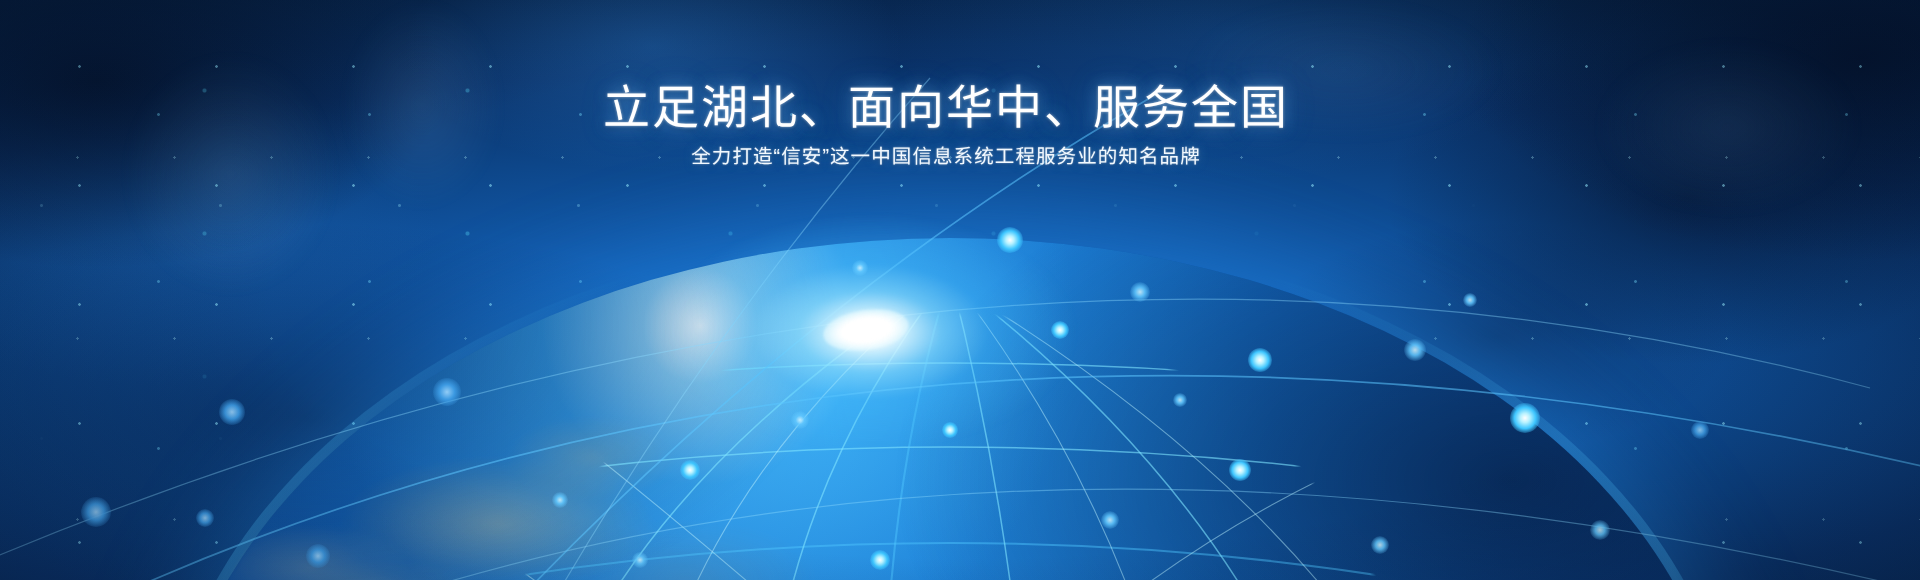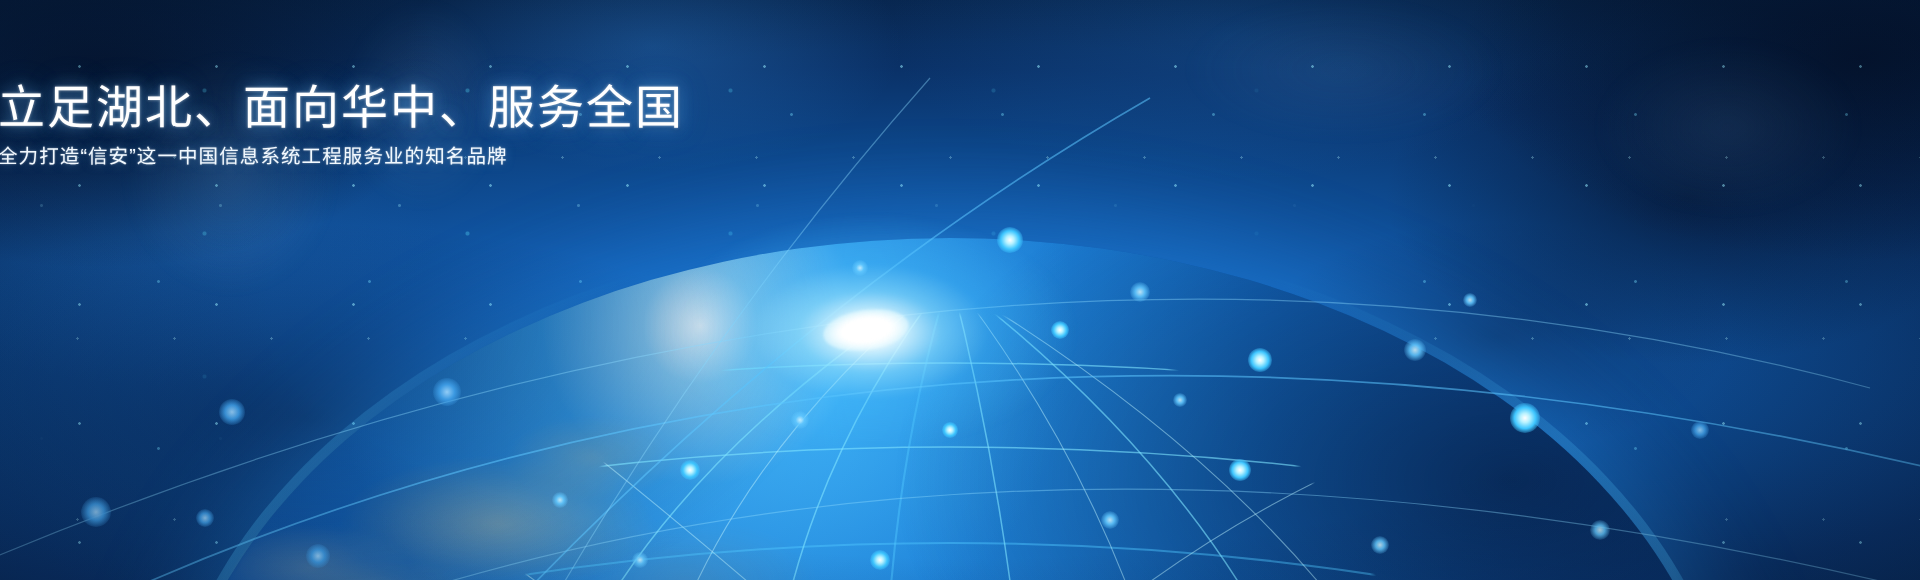--- a/index.html
+++ b/index.html
@@ -136,20 +136,21 @@
     transform:translate(-50%,-50%) rotate(-8deg);border-radius:50%;
     background:radial-gradient(ellipse at center,#ffffff 0%,#ffffff 40%,rgba(235,252,255,.6) 66%,rgba(200,240,255,0) 100%);
     filter:blur(1px);
   }
 
   
   #text-block{
     position:absolute;
     left:0;right:0;
     top:84px;
+    text-align:center;
     z-index:40;
     padding-left:24px;
   }
   #banner-title{
     display:block;
     margin:0 0 16px 0;
     font-size:47px;
     line-height:1;
     font-weight:400;
     letter-spacing:2px;

